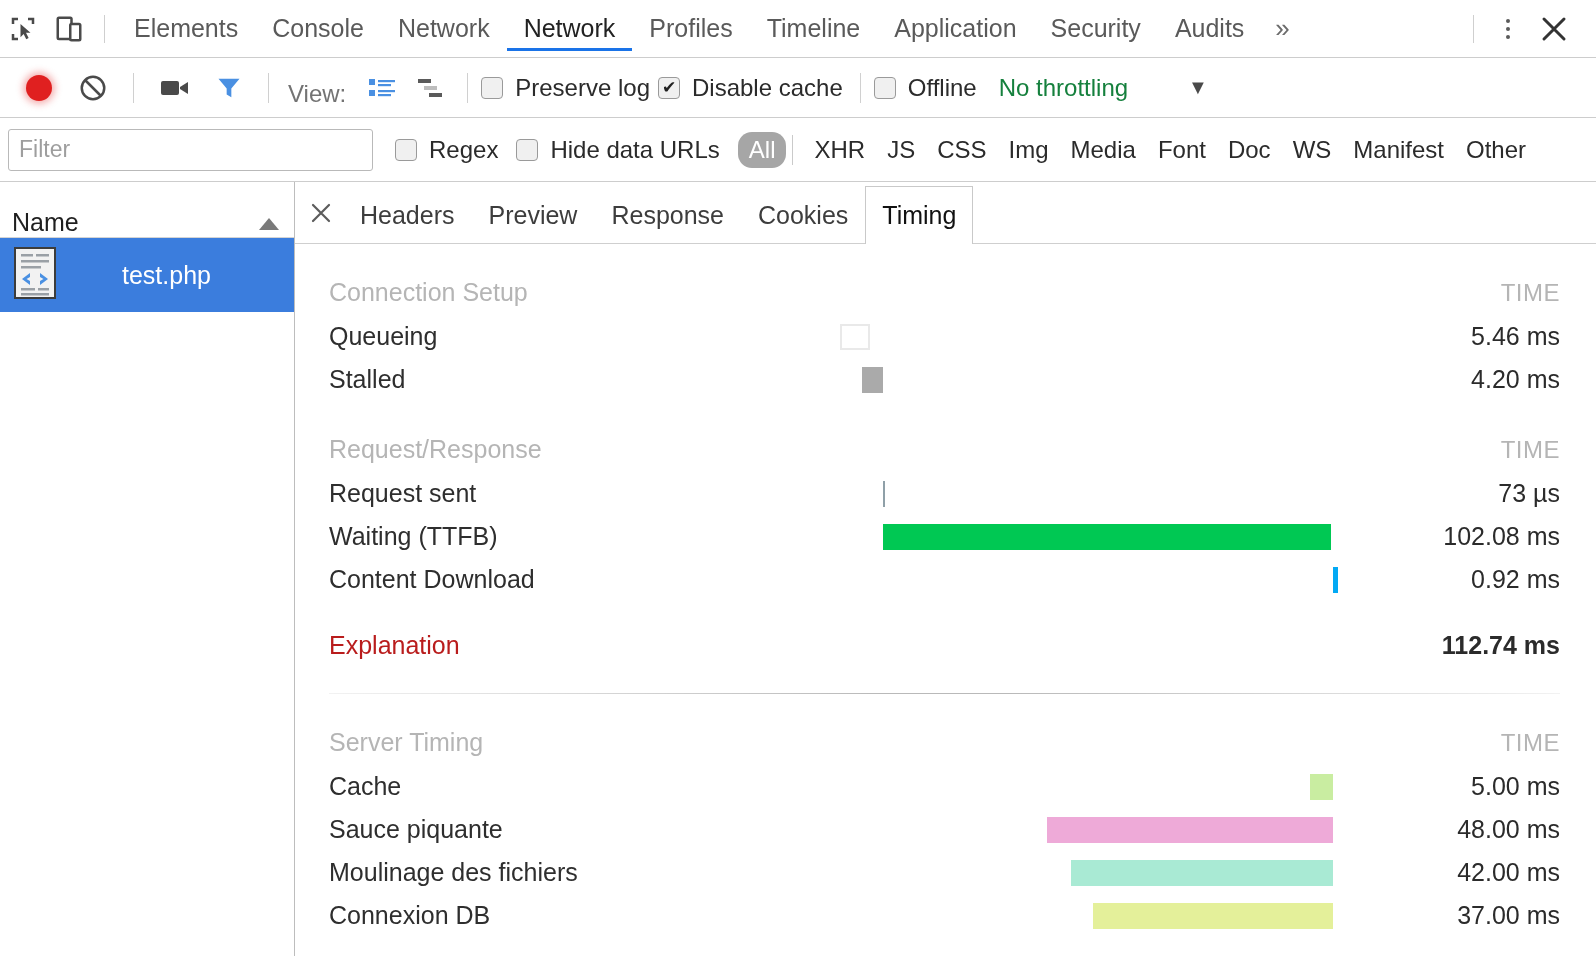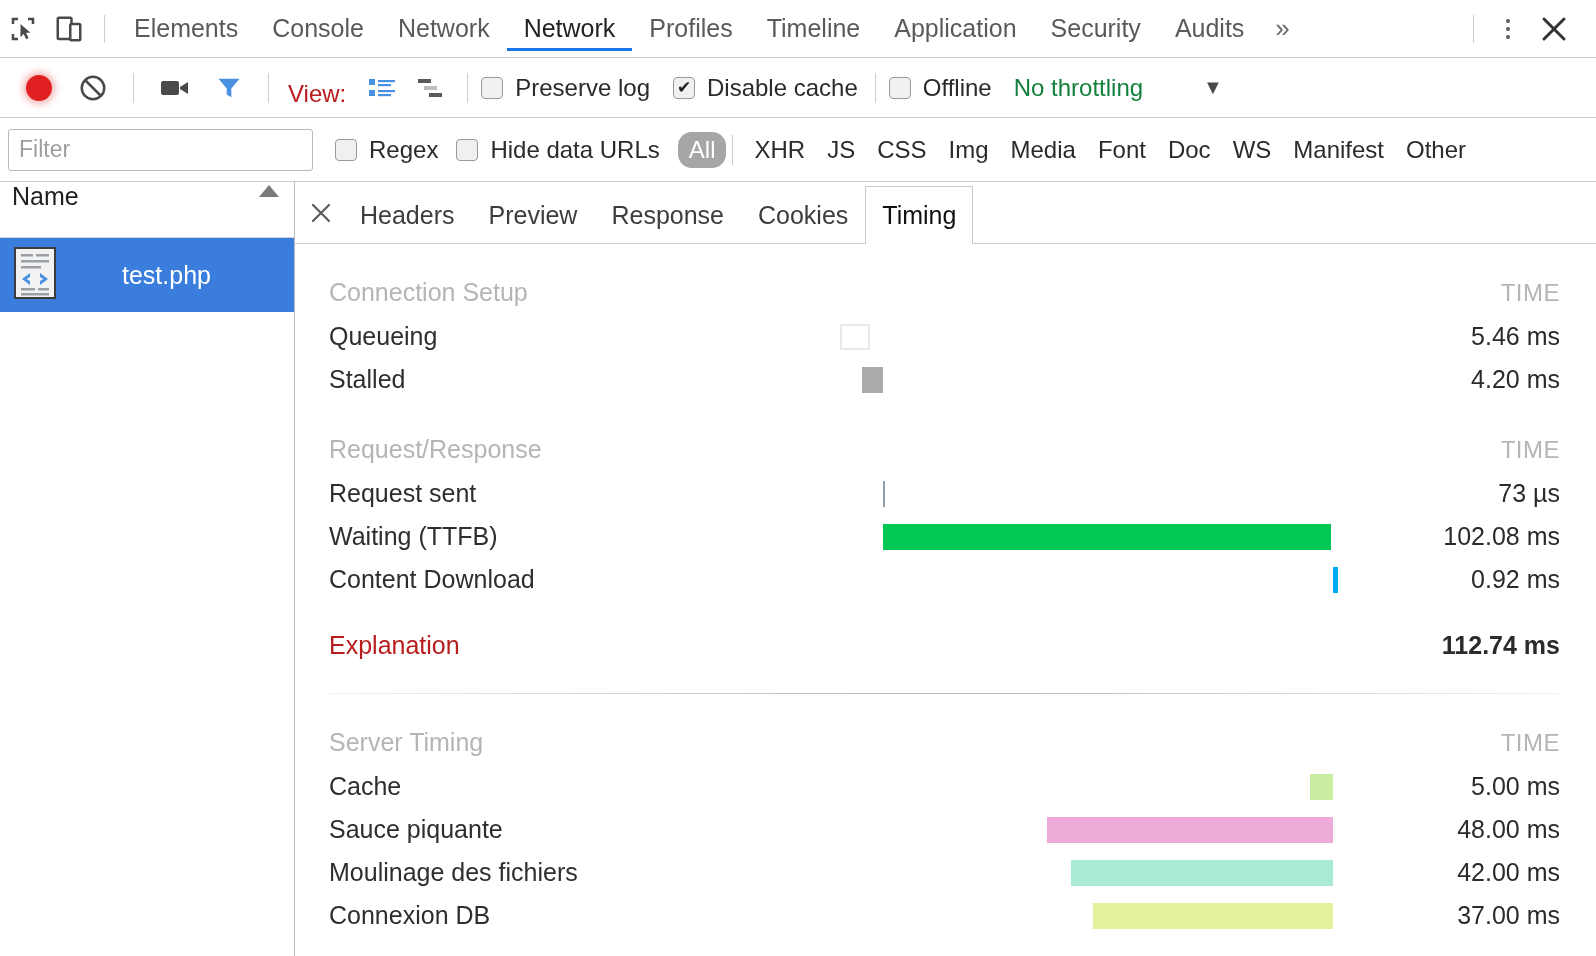--- a/index.html
+++ b/index.html
@@ -64,21 +64,21 @@
   }
   .rec-dot {
     width: 26px; height: 26px; border-radius: 50%;
     background: #e02020;
     box-shadow: 0 0 7px 3px rgba(224,32,32,0.35);
     margin: 0 14px 0 16px; cursor: pointer;
   }
   .clear-btn { margin: 0 12px; cursor: pointer; display:flex; }
   .tool-sep { width: 1px; height: 30px; background: #d0d0d0; margin: 0 13px; }
   .cam-btn, .filt-btn { margin: 0 12px; cursor: pointer; display:flex; }
-  .view-label { font-size: 24px; color: #b91c1c; margin: 12px 12px 0 6px; }
+  .view-label { font-size: 24px; color: #737373; margin: 12px 12px 0 6px; }
   .view-btn { margin: 0 10px; cursor: pointer; display: flex; }
   .chk-row { display: flex; align-items: center; cursor: pointer; margin-right: 4px; }
   .chkbox {
     width: 22px; height: 22px; border-radius: 4px;
     border: 1px solid #9a9a9a; background: #f0f0f0;
     display: inline-flex; align-items: center; justify-content: center;
     margin-right: 12px; flex: none;
   }
   .chkbox.checked::after {
     content: "✔"; font-size: 17px; color: #222; line-height: 1;
@@ -91,21 +91,21 @@
 
   
   .filterbar {
     height: 64px;
     display: flex; align-items: center;
     border-bottom: 1px solid #cdcdcd;
     padding: 0 8px;
     background: #fff;
   }
   .filter-input {
-    width: 305px; height: 42px;
+    width: 365px; height: 42px;
     border: 1px solid #b9b9b9; border-radius: 3px;
     font-size: 23px; color: #333;
     padding: 0 10px;
     font-family: "Liberation Sans", sans-serif;
     background: #fff;
     margin-right: 22px;
   }
   .filter-input::placeholder { color: #9e9e9e; }
   .filter-chk { display: flex; align-items: center; margin-right: 18px; cursor: pointer; }
   .ftype-sep { width: 1px; height: 30px; background: #cacaca; margin: 0 10px 0 6px; }
@@ -114,21 +114,21 @@
     border-radius: 14px; cursor: pointer; white-space: nowrap;
   }
   .ftype.selected { background: #a6a6a6; color: #fff; }
 
   
   .split { display: flex; height: calc(956px - 58px - 60px - 64px); }
 
   
   .reqlist { width: 295px; flex: none; border-right: 1px solid #bdbdbd; background: #fff; }
   .reqlist-head {
-    height: 56px; display: flex; align-items: flex-start;
+    height: 56px; display: flex; align-items: flex-end;
     padding: 0 12px; border-bottom: 1px solid #d4d4d4;
   }
   .reqlist-head .col-name { font-size: 25px; color: #1f1f1f; }
   .sort-caret { margin-left: auto; }
   .req-row {
     height: 74px; display: flex; align-items: center;
     padding: 0 14px; cursor: pointer; gap: 48px;
   }
   .req-row.selected { background: #3b7ddd; }
   .req-row .fname { font-size: 25px; color: #fff; margin-left: 18px; }
@@ -282,21 +282,21 @@
       <rect x="2" y="3" width="13" height="4" fill="#5a5a5a"></rect>
         <rect x="8" y="10" width="13" height="4" fill="#bdbdbd"></rect>
         <rect x="13" y="17" width="13" height="4" fill="#5a5a5a"></rect>
     </svg>
   </div>
   <div class="tool-sep"></div>
   <div class="chk-row">
     <span class="chkbox"></span>
     <span class="chk-label">Preserve log</span>
   </div>
-  <div class="chk-row" style="margin-left:19px;">
+  <div class="chk-row" style="margin-left:4px;">
     <span class="chkbox checked"></span>
     <span class="chk-label">Disable cache</span>
   </div>
   <div class="tool-sep"></div>
   <div class="chk-row">
     <span class="chkbox"></span>
     <span class="chk-label">Offline</span>
   </div>
   <span class="throttle-text">No throttling</span>
   <span class="throttle-caret">▼</span>

